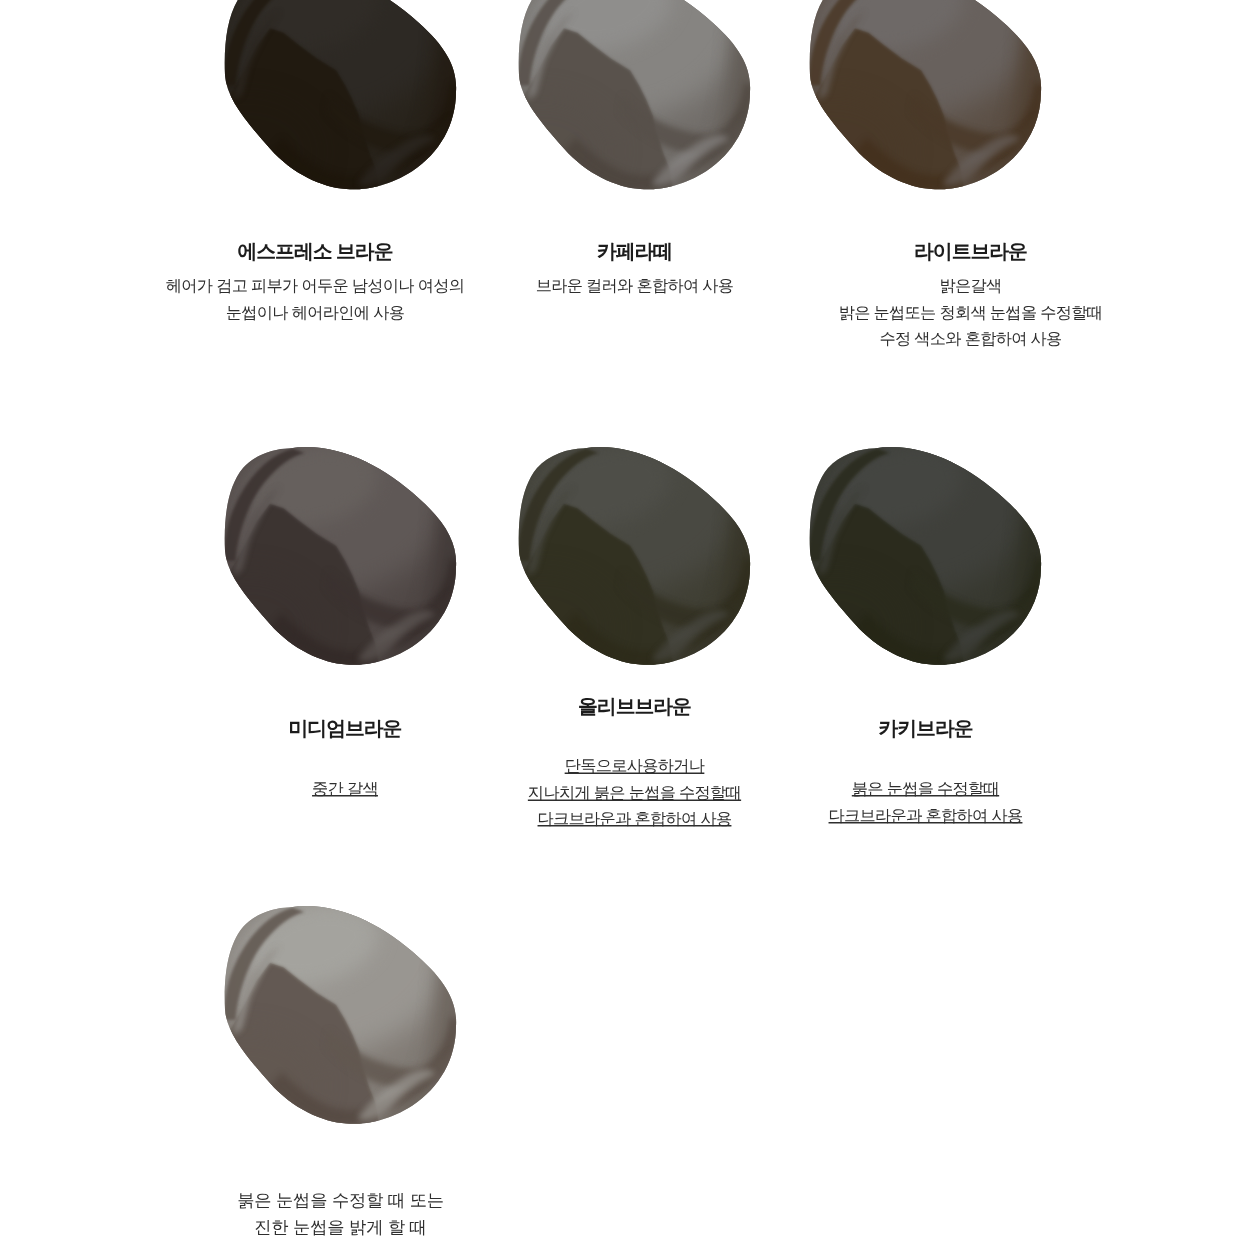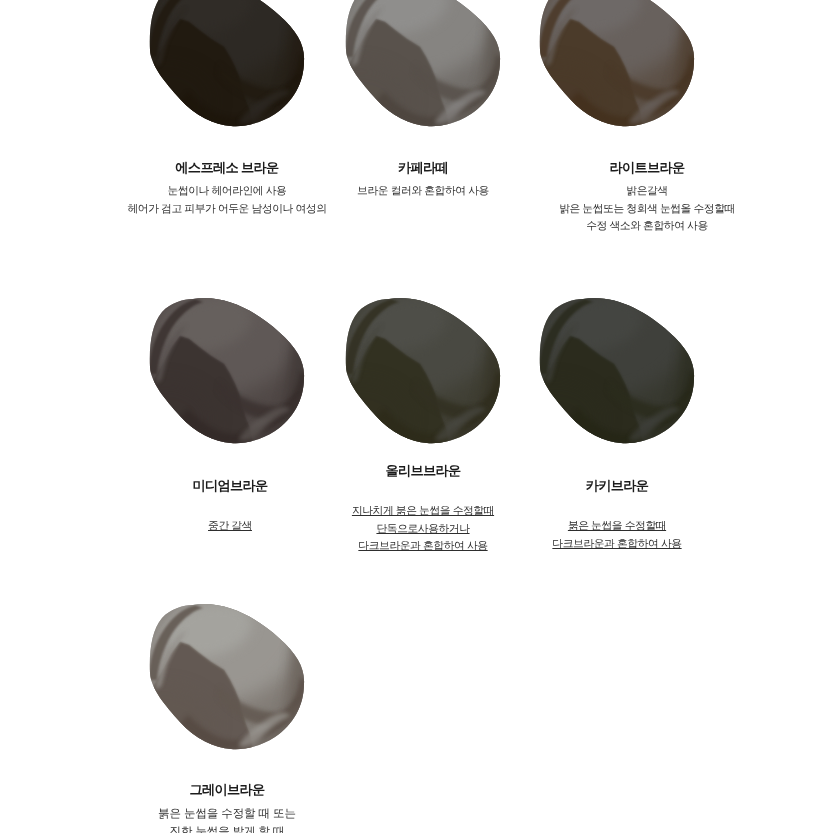--- a/index.html
+++ b/index.html
@@ -54,25 +54,25 @@
           <ellipse cx="18" cy="132" rx="50" ry="38" opacity="0.4" filter="url(#bx-espresso)" fill="#211a10"></ellipse>
           <path d="M 146 22 L 192 22 L 192 192 L 40 192 C 80 178 112 158 130 130 C 144 106 145 48 146 22 Z" opacity="0.95" filter="url(#bl-espresso)" fill="#241d14"></path>
           <path d="M 8 98 L 14 76 L 22 58 L 32 44 L 40 38 L 29 54 L 20 72 L 14 94 Z" opacity="0.95" filter="url(#bm-espresso)" fill="#2c2721"></path>
           <path d="M 48 13 C 33 17 20 30 11 48 C 5 60 2 74 2 88 L 10 88 C 11 72 18 50 29 36 C 38 25 47 18 56 16 Z" opacity="0.95" filter="url(#bs-espresso)" fill="#221b11"></path>
           <path d="M 159 88 C 160 110 146 130 125 142 C 108 152 93 158 82 158 C 68 158 49 148 33 132 L 41 123 C 57 139 72 148 86 148 C 100 148 117 139 129 128 C 143 115 151 103 153 86 Z" opacity="0.55" filter="url(#bm-espresso)" fill="#1c1409"></path>
           <path d="M 72 94 C 86 108 104 118 124 120 C 138 121 148 116 154 108 C 152 122 142 132 124 133 C 104 134 84 122 70 106 Z" opacity="0.85" filter="url(#bm-espresso)" fill="#211a10"></path>
           <path d="M 92 152 C 100 142 112 132 124 125 C 133 120 141 120 143 124 C 134 128 122 136 114 146 C 106 154 96 156 92 154 Z" opacity="0.6" filter="url(#bm-espresso)" fill="#302c28"></path>
         </g>
       </svg>
     </div>
-    <div class="caption cap-r1" style="left:67px;top:161px">
+    <div class="caption cap-r1" style="left:50px;top:161px">
       <div class="title">에스프레소 브라운</div>
       <div class="desc">
+        <div class="dline">헤어가 검고 피부가 어두운 남성이나 여성의</div>
         <div class="dline">눈썹이나 헤어라인에 사용</div>
-        <div class="dline">헤어가 검고 피부가 어두운 남성이나 여성의</div>
       </div>
     </div>
   </div>
   <div class="swatch">
     <div class="blobbox" style="left:343px;top:-31px">
       <svg width="160" height="160" viewBox="0 0 160 160">
         <defs>
           <clipPath id="cl-cafelatte">
               <path d="M 46 13 C 76 8 108 24 132 46 C 150 62 158 76 157 92 C 157 114 146 133 128 145 C 111 156 94 158 84 157 C 68 156 48 147 33 130 C 18 113 4 97 3 81 C 2 58 5 38 15 26 C 23 17 36 13 46 13 Z"></path>
             </clipPath>
@@ -232,22 +232,22 @@
           <path d="M 48 13 C 33 17 20 30 11 48 C 5 60 2 74 2 88 L 10 88 C 11 72 18 50 29 36 C 38 25 47 18 56 16 Z" opacity="0.95" filter="url(#bs-olive)" fill="#343224"></path>
           <path d="M 159 88 C 160 110 146 130 125 142 C 108 152 93 158 82 158 C 68 158 49 148 33 132 L 41 123 C 57 139 72 148 86 148 C 100 148 117 139 129 128 C 143 115 151 103 153 86 Z" opacity="0.55" filter="url(#bm-olive)" fill="#2b2816"></path>
           <path d="M 72 94 C 86 108 104 118 124 120 C 138 121 148 116 154 108 C 152 122 142 132 124 133 C 104 134 84 122 70 106 Z" opacity="0.85" filter="url(#bm-olive)" fill="#323021"></path>
           <path d="M 92 152 C 100 142 112 132 124 125 C 133 120 141 120 143 124 C 134 128 122 136 114 146 C 106 154 96 156 92 154 Z" opacity="0.6" filter="url(#bm-olive)" fill="#4e4e49"></path>
         </g>
       </svg>
     </div>
     <div class="caption cap-r2" style="left:263px;top:464px">
       <div class="title">올리브브라운</div>
       <div class="desc">
+        <div class="dline">단독으로사용하거나</div>
         <div class="dline">지나치게 붉은 눈썹을 수정할때</div>
-        <div class="dline">단독으로사용하거나</div>
         <div class="dline">다크브라운과 혼합하여 사용</div>
       </div>
     </div>
   </div>
   <div class="swatch">
     <div class="blobbox" style="left:537px;top:286px">
       <svg width="160" height="160" viewBox="0 0 160 160">
         <defs>
           <clipPath id="cl-khaki">
               <path d="M 46 13 C 76 8 108 24 132 46 C 150 62 158 76 157 92 C 157 114 146 133 128 145 C 111 156 94 158 84 157 C 68 156 48 147 33 130 C 18 113 4 97 3 81 C 2 58 5 38 15 26 C 23 17 36 13 46 13 Z"></path>
@@ -319,20 +319,19 @@
           <path d="M 146 22 L 192 22 L 192 192 L 40 192 C 80 178 112 158 130 130 C 144 106 145 48 146 22 Z" opacity="0.95" filter="url(#bl-graybrown)" fill="#6e665f"></path>
           <path d="M 8 98 L 14 76 L 22 58 L 32 44 L 40 38 L 29 54 L 20 72 L 14 94 Z" opacity="0.95" filter="url(#bm-graybrown)" fill="#928e89"></path>
           <path d="M 48 13 C 33 17 20 30 11 48 C 5 60 2 74 2 88 L 10 88 C 11 72 18 50 29 36 C 38 25 47 18 56 16 Z" opacity="0.95" filter="url(#bs-graybrown)" fill="#665d56"></path>
           <path d="M 159 88 C 160 110 146 130 125 142 C 108 152 93 158 82 158 C 68 158 49 148 33 132 L 41 123 C 57 139 72 148 86 148 C 100 148 117 139 129 128 C 143 115 151 103 153 86 Z" opacity="0.55" filter="url(#bm-graybrown)" fill="#4f423a"></path>
           <path d="M 72 94 C 86 108 104 118 124 120 C 138 121 148 116 154 108 C 152 122 142 132 124 133 C 104 134 84 122 70 106 Z" opacity="0.85" filter="url(#bm-graybrown)" fill="#625850"></path>
           <path d="M 92 152 C 100 142 112 132 124 125 C 133 120 141 120 143 124 C 134 128 122 136 114 146 C 106 154 96 156 92 154 Z" opacity="0.6" filter="url(#bm-graybrown)" fill="#a5a39e"></path>
         </g>
       </svg>
     </div>
     <div class="caption cap-r3" style="left:67px;top:783px">
-      <div class="title">그레이브라운</div>
       <div class="desc">
         <div class="dline">붉은 눈썹을 수정할 때 또는</div>
         <div class="dline">진한 눈썹을 밝게 할 때</div>
       </div>
     </div>
   </div>
 </div>
 
 </body></html>

